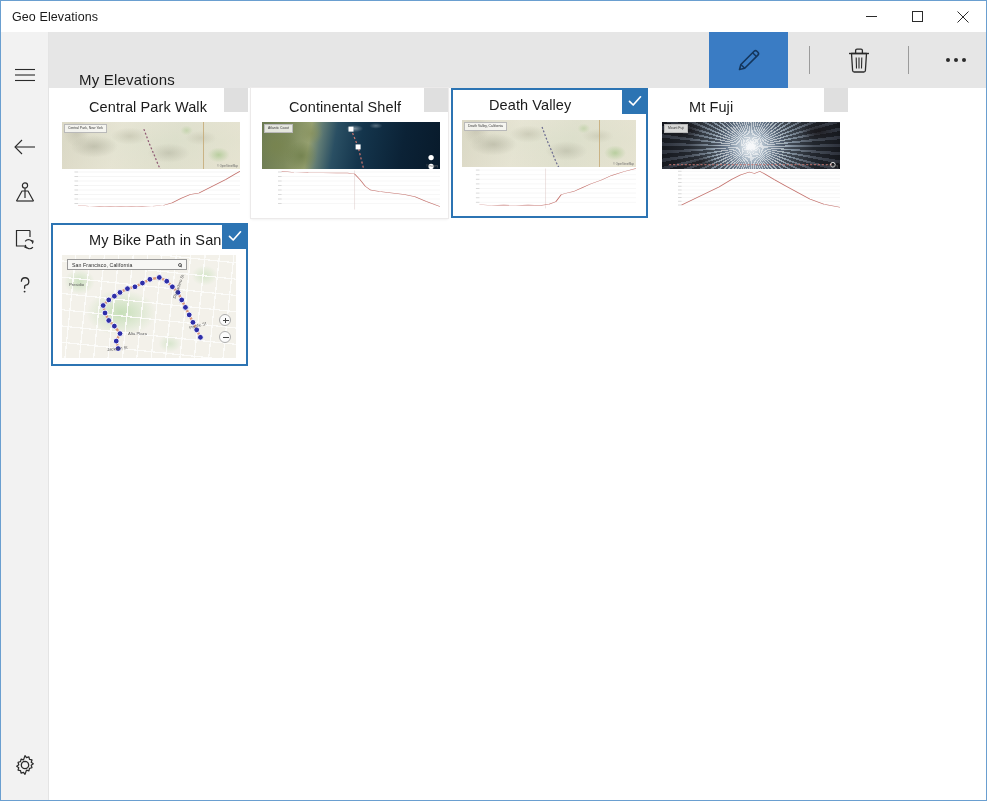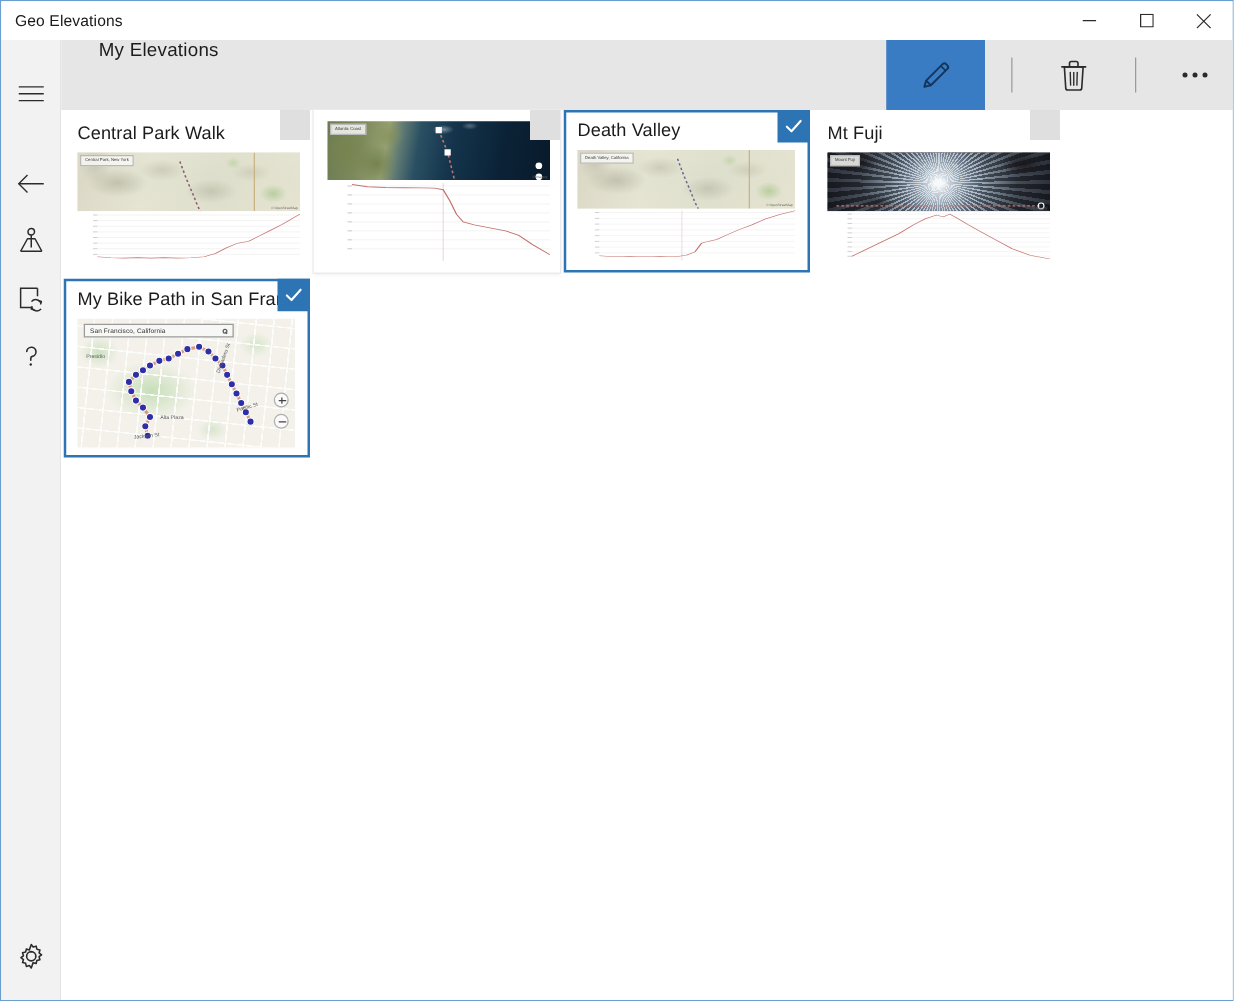--- a/index.html
+++ b/index.html
@@ -65,21 +65,21 @@
     flex: 1; min-width: 0;
     display: flex; flex-direction: column;
     background: #ffffff;
     position: relative;
   }
 
   
   .cmdbar {
     height: 56px; min-height: 56px;
     background: #e6e6e6;
-    display: flex; align-items: flex-start;
+    display: flex; align-items: flex-end;
     position: relative;
     gap: 36px;
   }
   .cmd-title {
     font-size: 15px; color: #1d1d1d;
     padding-left: 30px; letter-spacing: .2px;
   }
   .cmd-spacer { flex: 1; }
   .cmd-actions { display: flex; align-items: center; height: 56px; }
   .cmd-btn {
@@ -136,20 +136,21 @@
     overflow: hidden;
   }
   .card.selected .card-inner { padding: 5px 10px 6px 9px; }
 
   .card-title {
     font-size: 14.5px; color: #1b1b1b;
     white-space: nowrap;
     line-height: 20px;
     margin-bottom: 5px;
     letter-spacing: .1px;
+    margin-left: 27px;
   }
 
   .card-check {
     position: absolute;
     width: 24px; height: 24px;
     top: 0; right: 0;
     z-index: 5;
     background: #dfdfdf;
   }
   .card.selected .card-check {
@@ -496,20 +497,21 @@
                   <path d="M9 48.5 L15 49.5 L21 50 L27 49.5 L33 50 L39 49.5 L45 50 L51 49.5 L57 48.5 L62 45 L67 39 L72 34 L77 32 L82 26 L87 20 L92 14 L97 7 L100 3" fill="none" stroke="#c4736e" stroke-width="0.6"></path>
                 </svg>
               </div>
             </div>
           </div>
         </div>
 
         <div class="card framed">
           <div class="card-check"></div>
           <div class="card-inner">
+            <div class="card-title">Continental Shelf</div>
             <div class="thumb-wrap">
               <div class="map map-coast">
                 <div class="land"></div>
                   <div class="clouds"></div>
                 <svg class="track" style="position:absolute;inset:0" viewBox="0 0 100 47" preserveAspectRatio="none">
                   <path d="M50 4 L54 14 L57 26 L59 38" fill="none" stroke="#c8746e" stroke-width="0.7" stroke-dasharray="1.2 1.2"></path>
                   <rect x="48.6" y="2.6" width="2.8" height="2.8" fill="#fff"></rect>
                   <rect x="52.6" y="12.6" width="2.8" height="2.8" fill="#fff"></rect>
                   <rect x="57.6" y="36.6" width="2.8" height="2.8" fill="#fff"></rect>
                   <circle cx="95" cy="20" r="1.5" fill="#fff"></circle>

